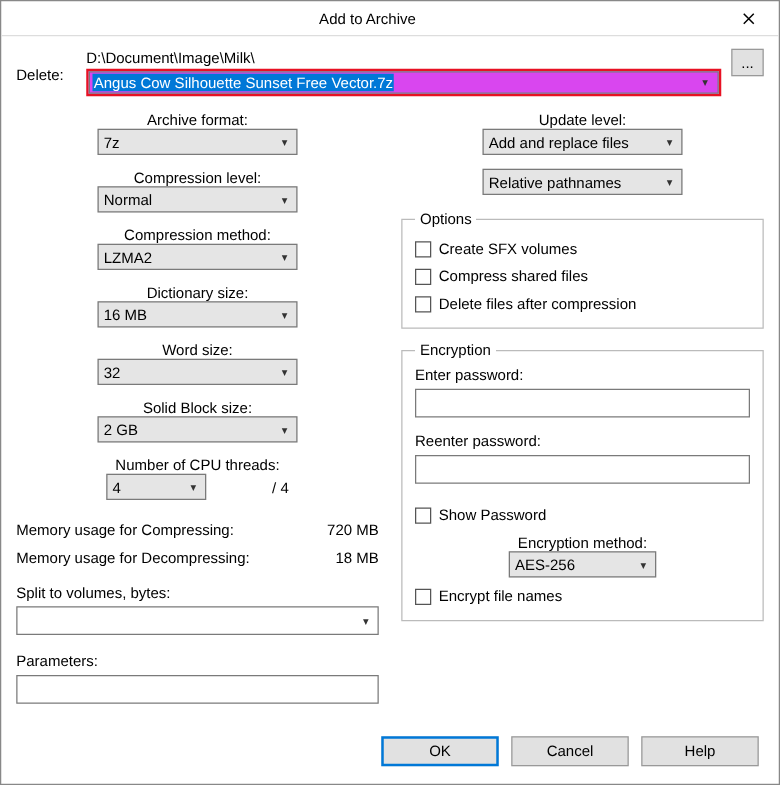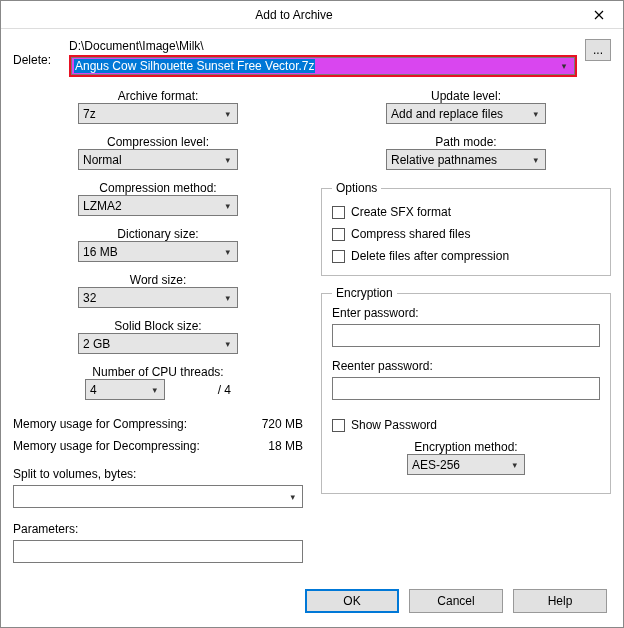--- a/index.html
+++ b/index.html
@@ -262,32 +262,31 @@
 
     <div class="col">
       <div class="form-row">
         <span class="lbl">Update level:</span>
         <div class="select w-lg">
           <span class="val">Add and replace files</span>
             <span class="arrow">▾</span>
         </div>
       </div>
       <div class="form-row">
-        <span class="lbl">Path mode:</span>
         <div class="select w-lg">
           <span class="val">Relative pathnames</span>
             <span class="arrow">▾</span>
         </div>
       </div>
 
       <fieldset>
         <legend>Options</legend>
         <div class="checkbox-row">
           <span class="chkbox"></span>
-          <span>Create SFX format</span>
+          <span>Create SFX volumes</span>
         </div>
         <div class="checkbox-row">
           <span class="chkbox"></span>
           <span>Compress shared files</span>
         </div>
         <div class="checkbox-row" style="margin-bottom:2px;">
           <span class="chkbox"></span>
           <span>Delete files after compression</span>
         </div>
       </fieldset>
@@ -304,20 +303,24 @@
           <span class="chkbox"></span>
           <span>Show Password</span>
         </div>
         <div class="form-row" style="margin-bottom:8px;">
           <span class="lbl">Encryption method:</span>
           <div class="select w-md">
             <span class="val">AES-256</span>
               <span class="arrow">▾</span>
           </div>
         </div>
+        <div class="checkbox-row" style="margin-bottom:2px;">
+          <span class="chkbox"></span>
+          <span>Encrypt file names</span>
+        </div>
       </fieldset>
     </div>
   </div>
 </div>
 
 <div class="buttons">
   <div class="btn primary">
       <span>OK</span>
     </div>
   <div class="btn">

